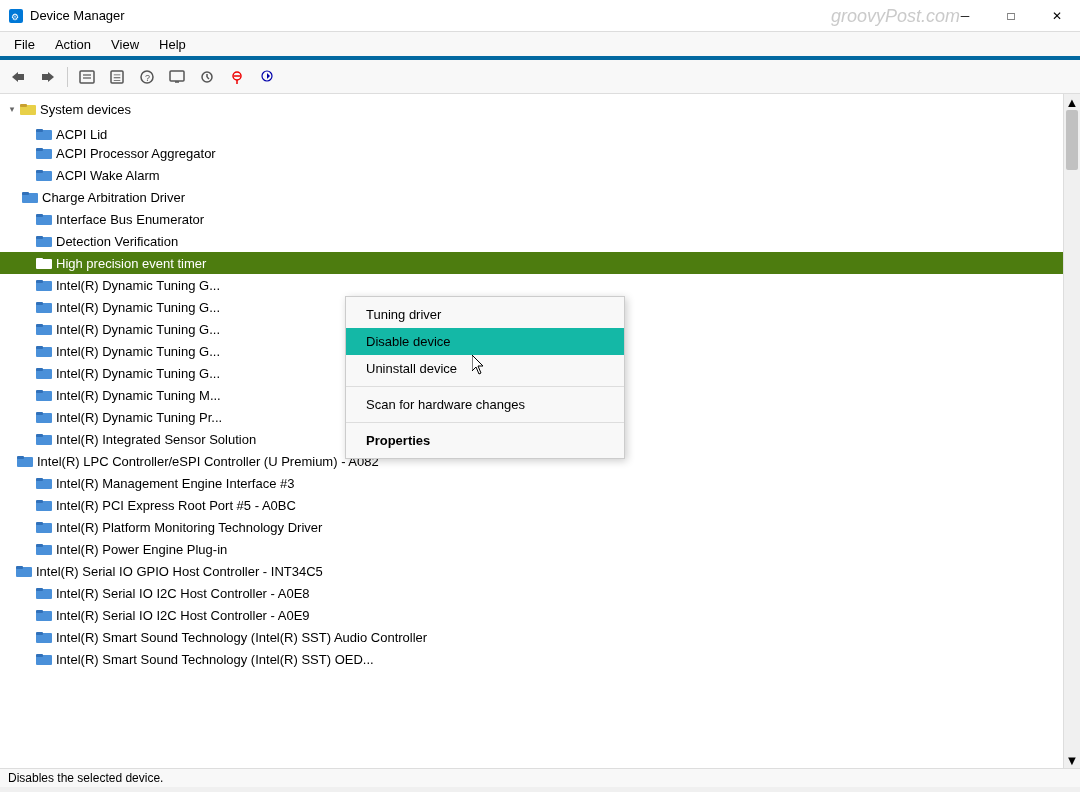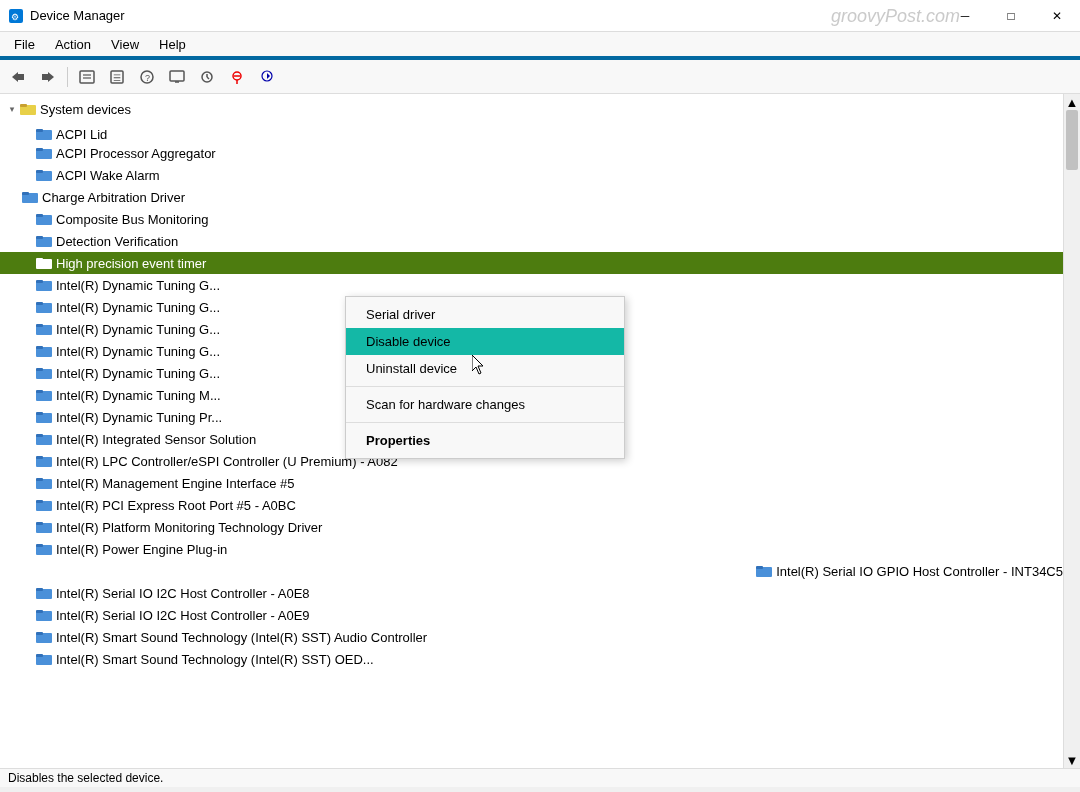--- a/index.html
+++ b/index.html
@@ -339,21 +339,21 @@
         </span>
       <span>Charge Arbitration Driver</span>
     </div>
     <div class="tree-item" style="padding-left: 36px;">
       <span class="item-icon">
           <svg width="16" height="14" viewBox="0 0 16 14">
             <rect x="0" y="3" width="16" height="10" rx="1" fill="#4a90d9"></rect>
             <rect x="0" y="2" width="7" height="3" rx="1" fill="#3070b9"></rect>
           </svg>
         </span>
-      <span>Composite Bus Monitoring</span>
+      <span>Interface Bus Enumerator</span>
     </div>
     <div class="tree-item" style="padding-left: 36px;">
       <span class="item-icon">
           <svg width="16" height="14" viewBox="0 0 16 14">
             <rect x="0" y="3" width="16" height="10" rx="1" fill="#4a90d9"></rect>
             <rect x="0" y="2" width="7" height="3" rx="1" fill="#3070b9"></rect>
           </svg>
         </span>
       <span>Detection Verification</span>
     </div>
@@ -432,37 +432,37 @@
     </div>
     <div class="tree-item" style="padding-left: 36px;">
       <span class="item-icon">
           <svg width="16" height="14" viewBox="0 0 16 14">
             <rect x="0" y="3" width="16" height="10" rx="1" fill="#4a90d9"></rect>
             <rect x="0" y="2" width="7" height="3" rx="1" fill="#3070b9"></rect>
           </svg>
         </span>
       <span>Intel(R) Integrated Sensor Solution</span>
     </div>
-    <div class="tree-item" style="padding-left: 36px;">
+    <div class="tree-item" style="padding-left: 17px;">
       <span class="item-icon">
           <svg width="16" height="14" viewBox="0 0 16 14">
             <rect x="0" y="3" width="16" height="10" rx="1" fill="#4a90d9"></rect>
             <rect x="0" y="2" width="7" height="3" rx="1" fill="#3070b9"></rect>
           </svg>
         </span>
       <span>Intel(R) LPC Controller/eSPI Controller (U Premium) - A082</span>
     </div>
     <div class="tree-item" style="padding-left: 36px;">
       <span class="item-icon">
           <svg width="16" height="14" viewBox="0 0 16 14">
             <rect x="0" y="3" width="16" height="10" rx="1" fill="#4a90d9"></rect>
             <rect x="0" y="2" width="7" height="3" rx="1" fill="#3070b9"></rect>
           </svg>
         </span>
-      <span>Intel(R) Management Engine Interface #5</span>
+      <span>Intel(R) Management Engine Interface #3</span>
     </div>
     <div class="tree-item" style="padding-left: 36px;">
       <span class="item-icon">
           <svg width="16" height="14" viewBox="0 0 16 14">
             <rect x="0" y="3" width="16" height="10" rx="1" fill="#4a90d9"></rect>
             <rect x="0" y="2" width="7" height="3" rx="1" fill="#3070b9"></rect>
           </svg>
         </span>
       <span>Intel(R) PCI Express Root Port #5 - A0BC</span>
     </div>
@@ -477,21 +477,21 @@
     </div>
     <div class="tree-item" style="padding-left: 36px;">
       <span class="item-icon">
           <svg width="16" height="14" viewBox="0 0 16 14">
             <rect x="0" y="3" width="16" height="10" rx="1" fill="#4a90d9"></rect>
             <rect x="0" y="2" width="7" height="3" rx="1" fill="#3070b9"></rect>
           </svg>
         </span>
       <span>Intel(R) Power Engine Plug-in</span>
     </div>
-    <div class="tree-item" style="padding-left: 16px; justify-content: flex-end;">
+    <div class="tree-item" style="padding-left: 16px;">
       <span class="item-icon">
           <svg width="16" height="14" viewBox="0 0 16 14">
             <rect x="0" y="3" width="16" height="10" rx="1" fill="#4a90d9"></rect>
             <rect x="0" y="2" width="7" height="3" rx="1" fill="#3070b9"></rect>
           </svg>
         </span>
       <span>Intel(R) Serial IO GPIO Host Controller - INT34C5</span>
     </div>
     <div class="tree-item" style="padding-left: 36px;">
       <span class="item-icon">
@@ -535,21 +535,21 @@
   <div class="scrollbar" style="position:relative;">
     <div style="height:16px; background:#f0f0f0; display:flex; align-items:center; justify-content:center; cursor:pointer;">▲</div>
     <div style="flex:1; position:relative; background:#f0f0f0;">
       <div style="position:absolute; top:0; left:2px; right:2px; height:60px; background:#c1c1c1; border-radius:2px;"></div>
     </div>
     <div style="height:16px; background:#f0f0f0; display:flex; align-items:center; justify-content:center; cursor:pointer;">▼</div>
   </div>
 </div>
 
 <div class="context-menu">
-  <div class="ctx-item">Serial driver</div>
+  <div class="ctx-item">Tuning driver</div>
   <div class="ctx-item active">Disable device</div>
   <div class="ctx-item">Uninstall device</div>
   <div class="ctx-separator"></div>
   <div class="ctx-item">Scan for hardware changes</div>
   <div class="ctx-separator"></div>
   <div class="ctx-item bold">Properties</div>
 </div>
 
 <div style="position:absolute; top:355px; left:472px; pointer-events:none; z-index:300;">
   <svg width="16" height="20" viewBox="0 0 16 20">

